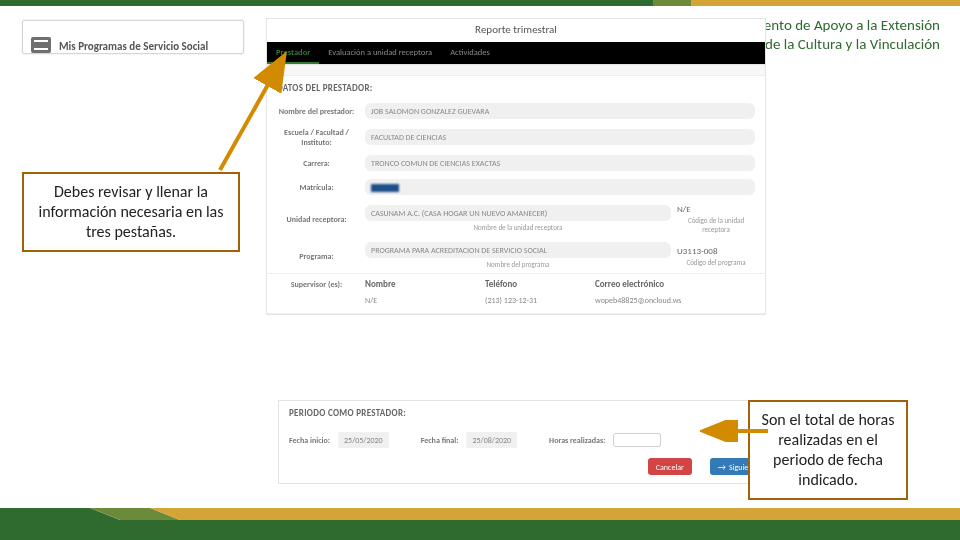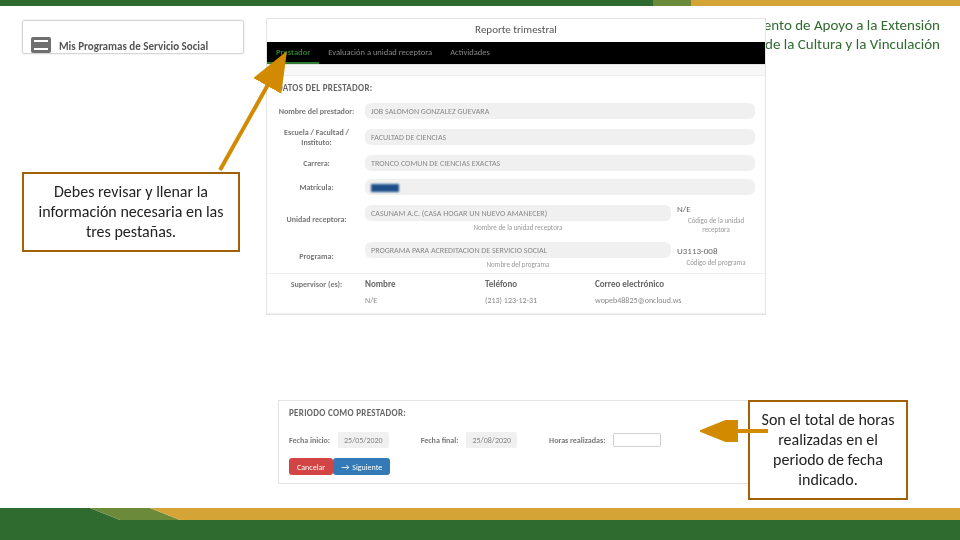--- a/index.html
+++ b/index.html
@@ -48,21 +48,21 @@
   .triple-row .c2 { width:120px; }
   .triple-row .c3 { width:110px; }
   .triple-row .c4 { flex:1; }
 
   
   .card2 { position:absolute; top:400px; left:278px; width:500px; background:#fff; border:1px solid #e4e4e4; font-size:9px; }
   .period-row { display:flex; align-items:center; padding:8px 10px 10px; gap:8px; }
   .period-row .lbl { font-size:8px; color:#777; font-weight:600; }
   .period-row .chip { background:#f0f0f0; border-radius:2px; padding:3px 6px; font-size:8px; color:#888; }
   .period-row .blank { border:1px solid #d0d0d0; width:48px; height:14px; border-radius:2px; background:#fff; }
-  .btns { display:flex; gap:0; padding:0 10px 8px; }
+  .btns { display:flex; justify-content:flex-end; gap:18px; padding:0 10px 8px; }
   .btn { border-radius:3px; padding:3px 8px; font-size:8px; color:#fff; display:flex; align-items:center; gap:3px; }
   .btn.cancel { background:#d34545; }
   .btn.next { background:#337ab7; }
   .btn.next::before { content:"→"; font-size:9px; }
 
   
   .callout { position:absolute; background:#fff; border:2px solid #a16207; padding:8px 10px; font-size:16px; line-height:1.25; text-align:center; font-weight:400; color:#222; }
   .callout.left { top:172px; left:22px; width:218px; }
   .callout.right { top:400px; left:748px; width:160px; }
 

